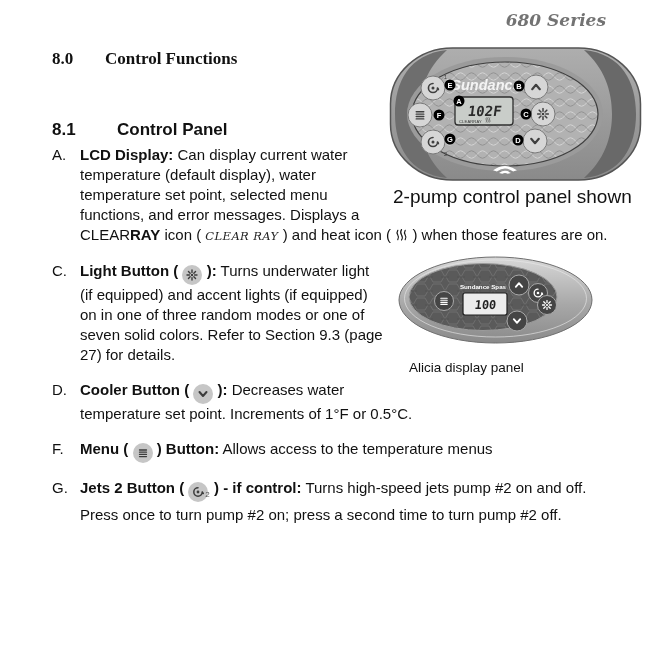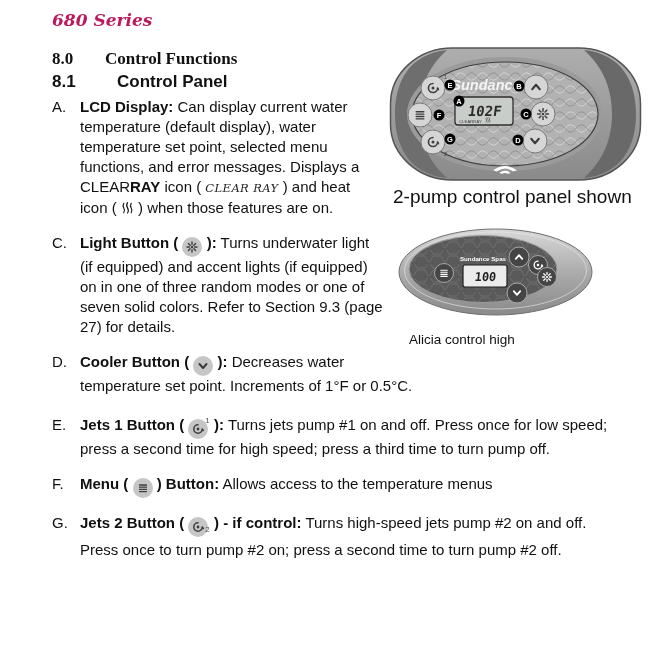--- a/index.html
+++ b/index.html
@@ -1,27 +1,27 @@
 <!DOCTYPE html>
 <html><head>
 <meta charset="utf-8">
 <style>
   html,body{margin:0;padding:0;background:#fff;}
   body{width:650px;height:647px;overflow:hidden;
        font-family:"Liberation Sans",sans-serif;font-size:15px;line-height:20px;color:#111;}
   .page{padding:10px 8px 0 52px;}
 
-  .series{height:26px;padding-right:36px;
-          font-family:"DejaVu Serif",serif;font-style:italic;font-weight:bold;font-size:17px;color:#be185d;}
+  .series{height:26px;text-align:right;padding-right:36px;
+          font-family:"DejaVu Serif",serif;font-style:italic;font-weight:bold;font-size:17px;color:#737373;}
 
   h1,h2{font-size:17px;line-height:21px;margin:0;font-weight:bold;}
   h1{margin:12px 0 2px;font-family:Liberation Serif, serif;}
   h2{margin:0 0 5px;}
   .hnum1{display:inline-block;width:53px;}
-  .hnum2{display:inline-block;width:65px;}
+  .hnum2{display:inline-block;width:65px;margin-top:48px;}
 
   .fig{float:right;}
   .fig svg{display:block;}
   .fig1{width:253px;margin:8px 0 6px 12px;}
   .fig1 .cap{font-size:19px;line-height:18px;margin-top:4px;text-align:left;padding-left:4px;}
   .fig2{width:245px;margin:-6px 0 8px 14px;clear:right;}
   .fig2 .cap{font-size:13.5px;line-height:18px;margin-top:12px;text-align:left;padding-left:12px;}
 
   .item{margin:0 0 15px;padding-left:28px;padding-right:14px;}
   .ilabel{display:inline-block;width:28px;margin-left:-28px;}
@@ -241,21 +241,21 @@
             <use href="#sym-light"></use>
           </svg>
       </g>
       <g>
         <circle cx="120" cy="66" r="10" fill="#454545" stroke="#a8a8a8"></circle>
         <svg x="114.5" y="60.5" width="11" height="11" color="#fff" style="transform-origin:120px 66px;transform:scaleY(-1)">
             <use href="#sym-chevron"></use>
           </svg>
       </g>
     </svg>
-    <figcaption class="cap">Alicia control high</figcaption>
+    <figcaption class="cap">Alicia display panel</figcaption>
   </figure>
 
 
   <div class="item">
     <span class="ilabel">C.</span><b>Light Button (</b>
     <span class="chip">
         <svg viewBox="0 0 12 12">
           <use href="#sym-light"></use>
         </svg>
       </span>
@@ -267,30 +267,20 @@
     <span class="ilabel">D.</span><b>Cooler Button (</b>
     <span class="chip">
         <svg viewBox="0 0 12 12" style="transform:scaleY(-1)">
           <use href="#sym-chevron"></use>
         </svg>
       </span>
     <b>):</b>
     <span>Decreases water temperature set point. Increments of 1°F or 0.5°C.</span>
   </div>
 
-  <div class="item">
-    <span class="ilabel">E.</span><b>Jets 1 Button (</b>
-    <span class="chip">
-        <svg viewBox="0 0 12 12">
-          <use href="#sym-jets"></use>
-        </svg>
-      </span><sup class="jdigit">1</sup>
-    <b>):</b>
-    <span>Turns jets pump #1 on and off. Press once for low speed; press a second time for high speed; press a third time to turn pump off.</span>
-  </div>
 
   <div class="item">
     <span class="ilabel">F.</span><b>Menu (</b>
     <span class="chip">
         <svg viewBox="0 0 12 12">
           <use href="#sym-menu"></use>
         </svg>
       </span>
     <b>) Button:</b>
     <span>Allows access to the temperature menus</span>

